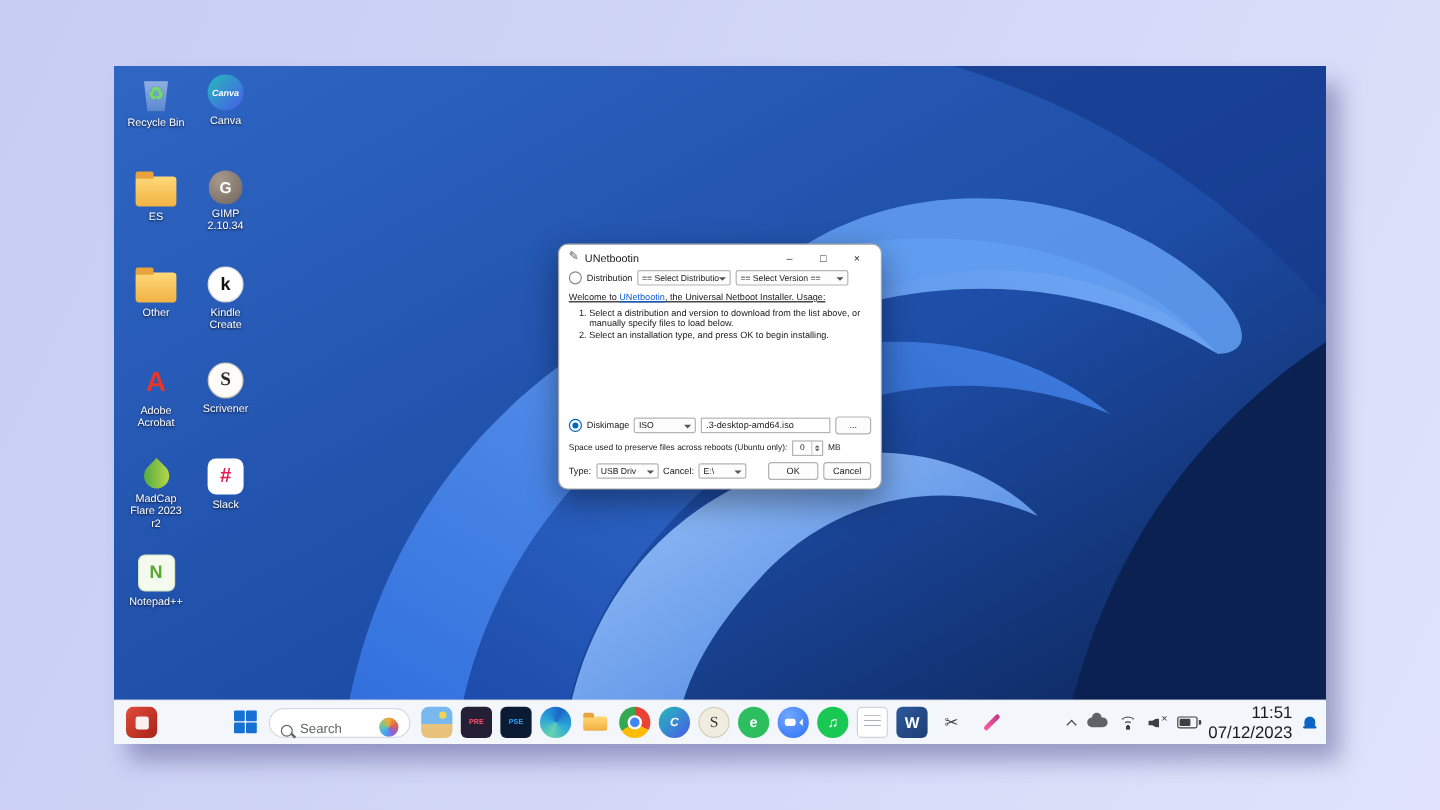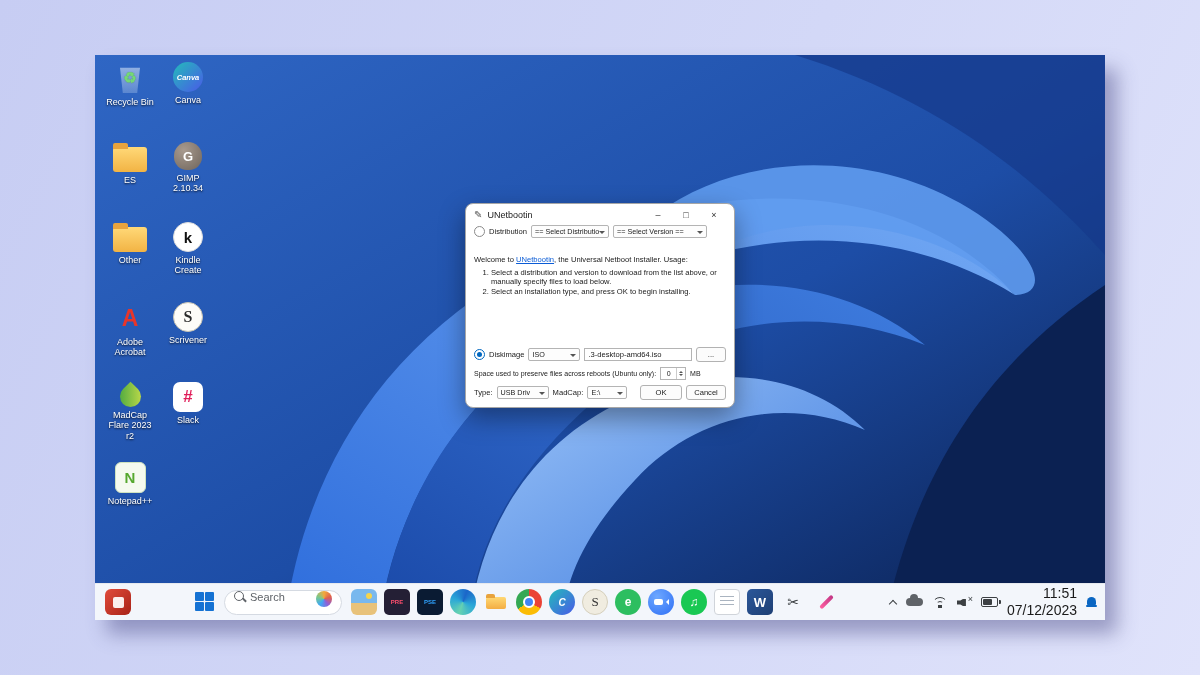--- a/index.html
+++ b/index.html
@@ -77,21 +77,21 @@
     transform:translateY(2px);flex:none;}
   .w-distro{width:78px;}.w-version{width:94px;}.w-iso{width:52px;}
   .w-type{width:52px;}.w-drive{width:40px;}
   .tinput{flex:1;height:13px;border:1px solid #b4b4b4;background:#fff;padding:0 3px;
     line-height:12px;overflow:hidden;white-space:nowrap;box-sizing:border-box;}
   .btn{height:15px;line-height:14px;padding:0 6px;background:#fcfcfc;border:1px solid #b2b2b2;
     border-radius:3px;text-align:center;box-sizing:border-box;flex:none;cursor:default;}
   .w-browse{width:30px;}
   .ok{margin-left:auto;width:42px;}
   .cancel{width:40px;}
-  .welcome{margin-top:17px;white-space:nowrap;}
+  .welcome{margin-top:5px;white-space:nowrap;text-decoration:underline;}
   .link{color:#0b5cd6;text-decoration:underline;cursor:pointer;}
   .steps{margin:3px 0 0;padding-left:17px;}
   .steps li{margin-top:1px;}
   .spacer{flex:1;}
   .space-row{margin-top:5px;font-size:7px;}
   .space-row .slabel{white-space:nowrap;}
   .spin{display:flex;align-items:stretch;border:1px solid #b4b4b4;height:13px;background:#fff;
     box-sizing:border-box;flex:none;}
   .spin-val{width:15px;text-align:center;line-height:11px;}
   .spin-arrows{display:flex;flex-direction:column;justify-content:space-evenly;border-left:1px solid #ccc;
@@ -104,21 +104,21 @@
   .taskbar{position:absolute;left:0;right:0;bottom:0;height:36px;background:#f3f6fb;
     border-top:1px solid rgba(0,0,0,.05);z-index:10;}
   .tb{width:26px;height:26px;border-radius:6px;display:flex;align-items:center;justify-content:center;
     flex:none;position:relative;cursor:pointer;}
   .tba-corner{position:absolute;left:10px;top:5px;background:linear-gradient(135deg,#e14b3b,#a82318);}
   .tba-corner::before{content:"";width:11px;height:11px;background:rgba(255,255,255,.92);border-radius:2px;}
   .tb-center{position:absolute;left:100px;top:5px;display:flex;align-items:center;gap:9px;height:26px;}
   .start{width:20px;height:20px;display:grid;grid-template-columns:8.6px 8.6px;
     grid-template-rows:8.6px 8.6px;gap:1.6px;cursor:pointer;}
   .start span{background:#1572d3;border-radius:1px;}
-  .search{display:flex;align-items:flex-start;gap:6px;height:25px;padding:0 9px;background:#fff;
+  .search{display:flex;align-items:flex-end;gap:6px;height:25px;padding:0 9px;background:#fff;
     border:1px solid #d5dae2;border-radius:14px;width:118px;box-sizing:border-box;cursor:pointer;}
   .mag{width:8px;height:8px;border:1.5px solid #5f6368;border-radius:50%;position:relative;flex:none;}
   .mag::after{content:"";position:absolute;width:5px;height:1.5px;background:#5f6368;
     transform:rotate(45deg);right:-4px;bottom:-1px;}
   .search-label{font-size:11px;color:#5f6368;}
   .search-bing{margin-left:auto;width:16px;height:16px;border-radius:50%;flex:none;
     background:conic-gradient(#f2a93c,#e0604c,#8e5fd8,#3fa9f5,#7bc88a,#f2a93c);}
   .tb-apps{display:flex;align-items:center;gap:7px;}
 
   .tba-photos{border-radius:6px;background:linear-gradient(180deg,#79b8ee 0 55%,#e8c27a 55% 100%);}
@@ -315,21 +315,21 @@
               <span class="down"></span>
             </span>
         </span>
         <span>MB</span>
       </div>
       <div class="row bottom-row">
         <span>Type:</span>
         <span class="combo w-type">
           <span>USB Driv</span>
         </span>
-        <span>MadCap:</span>
+        <span>Cancel:</span>
         <span class="combo w-drive">
           <span>E:\</span>
         </span>
         <span class="btn ok">OK</span>
         <span class="btn cancel">Cancel</span>
       </div>
     </div>
   </div>
 
   <div class="taskbar">

